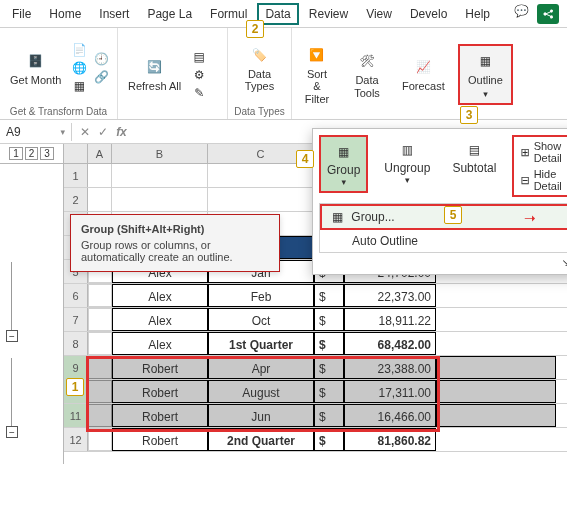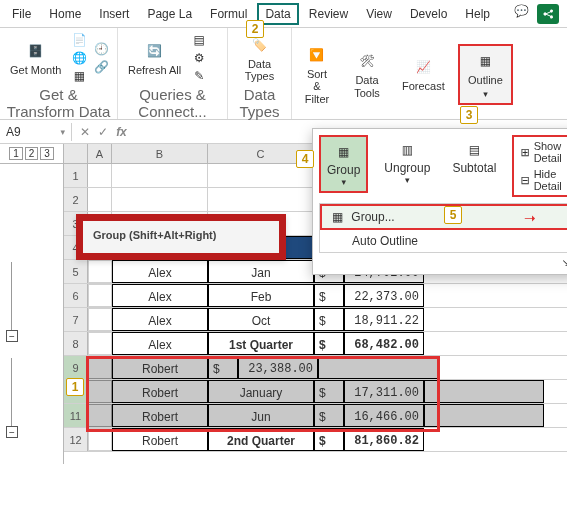--- a/index.html
+++ b/index.html
@@ -9,21 +9,21 @@
 .tabs { display: flex; align-items: center; height: 28px; border-bottom: 1px solid #d0d0d0; padding-left: 4px; gap: 2px; }
 .tab { padding: 4px 8px; font-size: 12px; cursor: pointer; }
 .tab.active { border: 2px solid #0f766e; padding: 2px 6px; }
 .tab-extra { margin-left: auto; display: flex; gap: 8px; padding-right: 8px; }
 .share-btn { background: #107c41; color: #fff; width: 22px; height: 20px; border-radius: 3px; display: flex; align-items: center; justify-content: center; }
 
 
 .ribbon { display: flex; height: 92px; border-bottom: 1px solid #d0d0d0; background: #fff; }
 .rgroup { display: flex; flex-direction: column; border-right: 1px solid #e0e0e0; padding: 4px 6px 2px; }
 .rgroup-body { display: flex; gap: 6px; flex: 1; align-items: center; }
-.rgroup-label { font-size: 15px; color: #666; text-align: center; padding-top: 2px; }
+.rgroup-label { font-size: 10px; color: #666; text-align: center; padding-top: 2px; }
 .rbtn { display: flex; flex-direction: column; align-items: center; gap: 2px; padding: 2px 4px; cursor: pointer; }
 .rbtn-label { font-size: 11px; text-align: center; line-height: 1.1; }
 .ico { width: 22px; height: 22px; display: flex; align-items: center; justify-content: center; }
 .small-icons { display: flex; flex-direction: column; gap: 2px; }
 .small-icons .ico { width: 16px; height: 16px; }
 
 .outline-btn { border: 2px solid #e03030; padding: 4px 8px; margin: 2px 4px; }
 .outline-btn.active { background: #f3f3f3; }
 
 
@@ -43,21 +43,21 @@
 
 .grid { flex: 1; }
 .col-heads { display: flex; height: 20px; border-bottom: 1px solid #b7b7b7; background: #e8e8e8; }
 .rowh { width: 24px; border-right: 1px solid #b7b7b7; }
 .ch { border-right: 1px solid #b7b7b7; text-align: center; font-size: 11px; line-height: 20px; color: #555; }
 .ch-A { width: 24px; } .ch-B { width: 96px; } .ch-C { width: 106px; } .ch-D { width: 30px; } .ch-E { width: 96px; } .ch-F { width: 120px; }
 
 .row { display: flex; height: 24px; border-bottom: 1px solid #d0d0d0; }
 .rh { width: 24px; background: #e8e8e8; border-right: 1px solid #b7b7b7; text-align: center; font-size: 11px; line-height: 24px; color: #555; }
 .cell { border-right: 1px solid #d0d0d0; padding: 2px 4px; line-height: 20px; font-size: 12px; }
-.c-A { width: 24px; } .c-B { width: 96px; text-align: center; } .c-C { width: 106px; text-align: center; } .c-D { width: 30px; } .c-E { width: 80px; text-align: right; font-family: Liberation Mono, monospace; } .c-F { width: 120px; }
+.c-A { width: 24px; } .c-B { width: 96px; text-align: center; } .c-C { width: 106px; text-align: center; } .c-D { width: 30px; } .c-E { width: 92px; text-align: right; } .c-F { width: 120px; }
 
 .hdr-row .cell { background: #1f497d; color: #fff; font-weight: bold; border: 1px solid #000; }
 .data-row .cell { border: 1px solid #000; background: #fff; }
 .bold { font-weight: bold; }
 .sel-row .cell { background: #c8c8c8; }
 .sel-row .rh { background: #c0d8c0; }
 .sel-box { position: absolute; border: 3px solid #e03030; pointer-events: none; }
 
 
 .popover { position: absolute; top: 128px; left: 312px; background: #fff; border: 1px solid #c0c0c0; box-shadow: 0 4px 12px rgba(0,0,0,.25); padding: 6px; z-index: 50; }
@@ -65,21 +65,21 @@
 .pop-btn { display: flex; flex-direction: column; align-items: center; padding: 4px 6px; cursor: pointer; }
 .pop-btn.hl { border: 2px solid #e03030; background: #c5e0c5; }
 .pop-side { display: flex; flex-direction: column; gap: 2px; border: 2px solid #e03030; padding: 2px; }
 .pop-side-item { display: flex; align-items: center; gap: 4px; font-size: 11px; padding: 1px 4px; }
 .pop-menu { margin-top: 6px; border: 1px solid #d0d0d0; }
 .pop-menu-item { padding: 4px 10px; font-size: 12px; display: flex; align-items: center; gap: 8px; cursor: pointer; }
 .pop-menu-item.hl { border: 2px solid #e03030; background: #eef5ee; }
 .pop-footer { display: flex; justify-content: flex-end; padding-top: 4px; }
 
 
-.tooltip { position: absolute; top: 214px; left: 76px; width: 210px; background: #f4f4f4; border: 7px solid #b91c1c; padding: 8px 10px; box-shadow: 0 2px 6px rgba(0,0,0,.15); z-index: 40; font-size: 11px; color: #444; }
+.tooltip { position: absolute; top: 214px; left: 70px; width: 210px; background: #f4f4f4; border: 1px solid #b91c1c; padding: 8px 10px; box-shadow: 0 2px 6px rgba(0,0,0,.15); z-index: 40; font-size: 11px; color: #444; }
 .tooltip-title { font-weight: bold; margin-bottom: 4px; }
 
 
 .callout { position: absolute; width: 18px; height: 18px; border-radius: 2px; background: #fff; border: 1px solid #d0a000; color: #c09000; font-weight: bold; display: flex; align-items: center; justify-content: center; font-size: 12px; z-index: 60; }
 .arrow-red { position: absolute; color: #e03030; font-size: 14px; z-index: 55; }
 </style>
 </head>
 <body>
 
 <div class="tabs">
@@ -129,21 +129,20 @@
         <span class="ico">🔄</span>
         <span class="rbtn-label">Refresh
 All</span>
       </div>
       <div class="small-icons">
         <span class="ico">▤</span>
         <span class="ico">⚙</span>
         <span class="ico">✎</span>
       </div>
     </div>
-    <div class="rgroup-label">Queries &amp; Connect...</div>
   </div>
   <div class="rgroup" style="width:64px">
     <div class="rgroup-body">
       <div class="rbtn">
         <span class="ico">🏷️</span>
         <span class="rbtn-label">Data
 Types</span>
       </div>
     </div>
     <div class="rgroup-label">Data Types</div>
@@ -286,29 +285,30 @@
         <div class="cell c-B">Alex</div>
         <div class="cell c-C bold">1st Quarter</div>
         <div class="cell c-D bold">$</div>
         <div class="cell c-E bold">68,482.00</div>
       </div>
 
     <div class="row data-row sel-row">
         <div class="rh">9</div>
         <div class="cell c-A" style="background:#c8c8c8;border:1px solid #888"></div>
         <div class="cell c-B">Robert</div>
+        <div class="cell c-C">Apr</div>
         <div class="cell c-D">$</div>
         <div class="cell c-E">23,388.00</div>
         <div class="cell c-F" style="background:#c8c8c8"></div>
       </div>
     <div class="row data-row sel-row">
         <div class="rh">10</div>
         <div class="cell c-A" style="background:#c8c8c8;border:1px solid #888"></div>
         <div class="cell c-B">Robert</div>
-        <div class="cell c-C">January</div>
+        <div class="cell c-C">August</div>
         <div class="cell c-D">$</div>
         <div class="cell c-E">17,311.00</div>
         <div class="cell c-F" style="background:#c8c8c8"></div>
       </div>
     <div class="row data-row sel-row">
         <div class="rh">11</div>
         <div class="cell c-A" style="background:#c8c8c8;border:1px solid #888"></div>
         <div class="cell c-B">Robert</div>
         <div class="cell c-C">Jun</div>
         <div class="cell c-D">$</div>
@@ -366,20 +366,21 @@
         <span>Auto Outline</span>
       </div>
   </div>
   <div class="pop-footer">
       <span style="font-size:10px">↘</span>
     </div>
 </div>
 
 <div class="tooltip">
   <div class="tooltip-title">Group (Shift+Alt+Right)</div>
+  <div>Group rows or columns, or automatically create an outline.</div>
 </div>
 
 <div class="callout" style="top:378px;left:66px">1</div>
 <div class="callout" style="top:20px;left:246px">2</div>
 <div class="callout" style="top:106px;left:460px">3</div>
 <div class="callout" style="top:150px;left:296px">4</div>
 <div class="callout" style="top:206px;left:444px">5</div>
 <div class="arrow-red" style="top:210px;left:524px">➝</div>
 
 </body></html>

